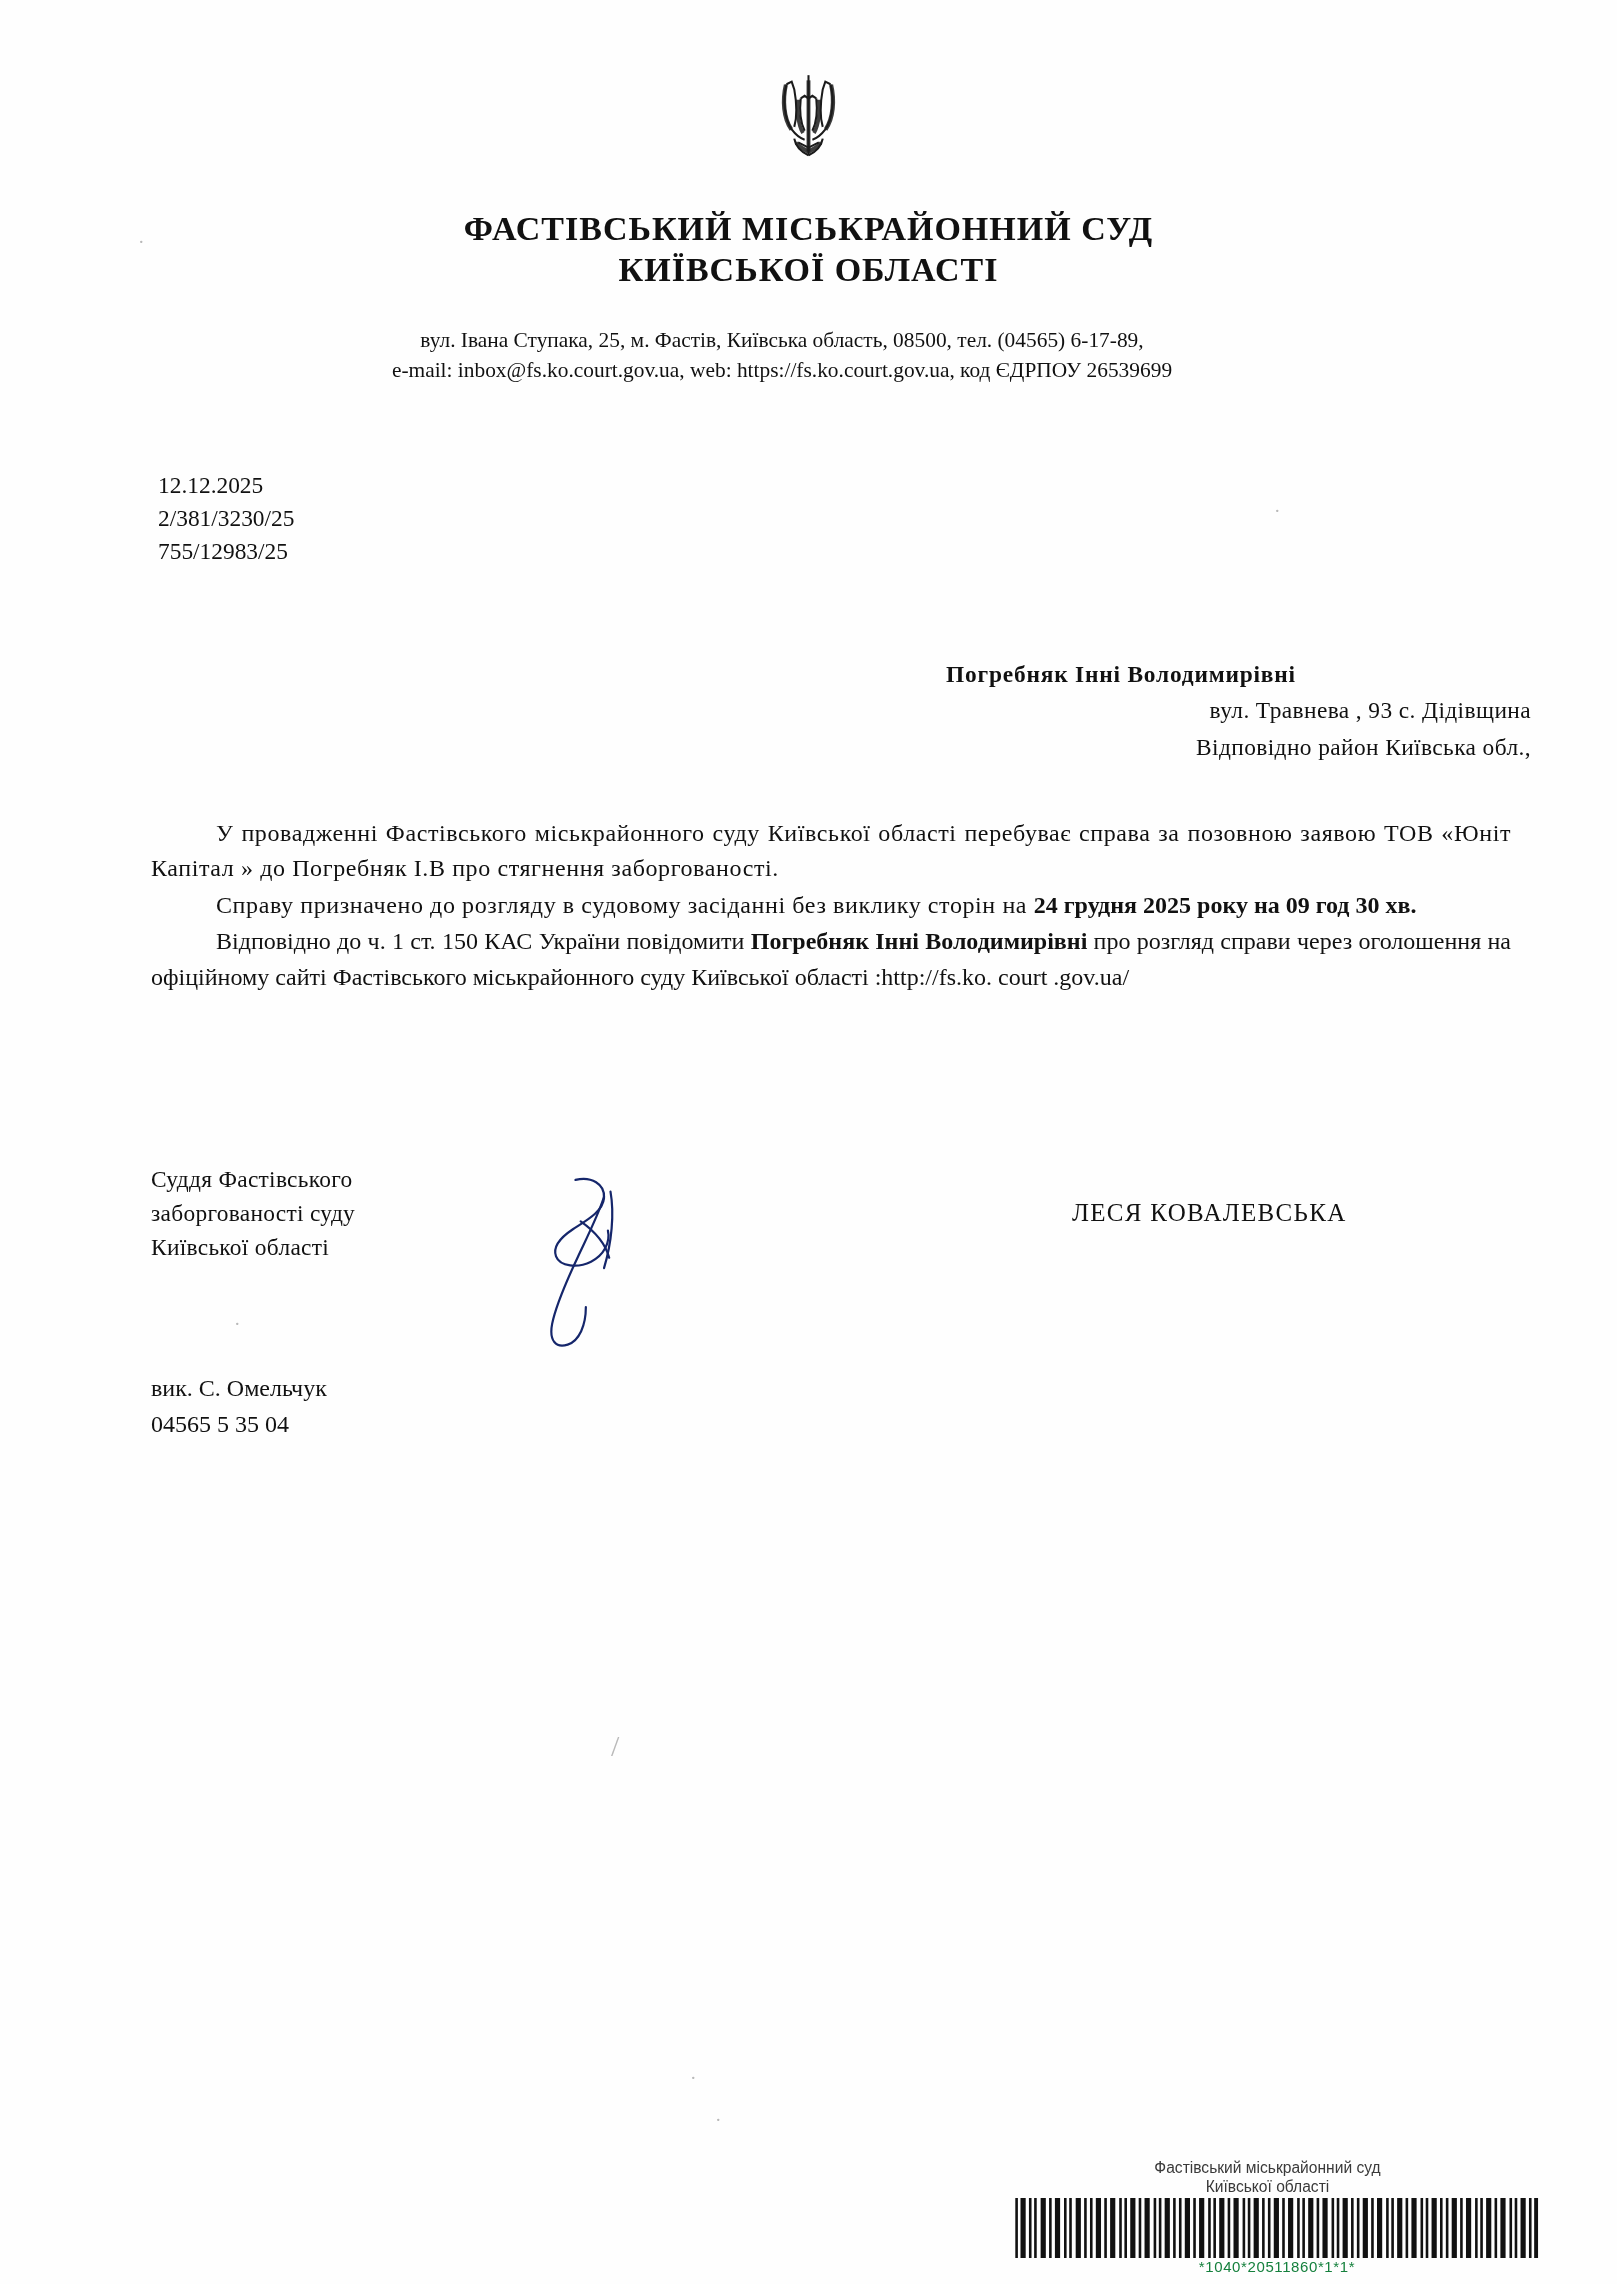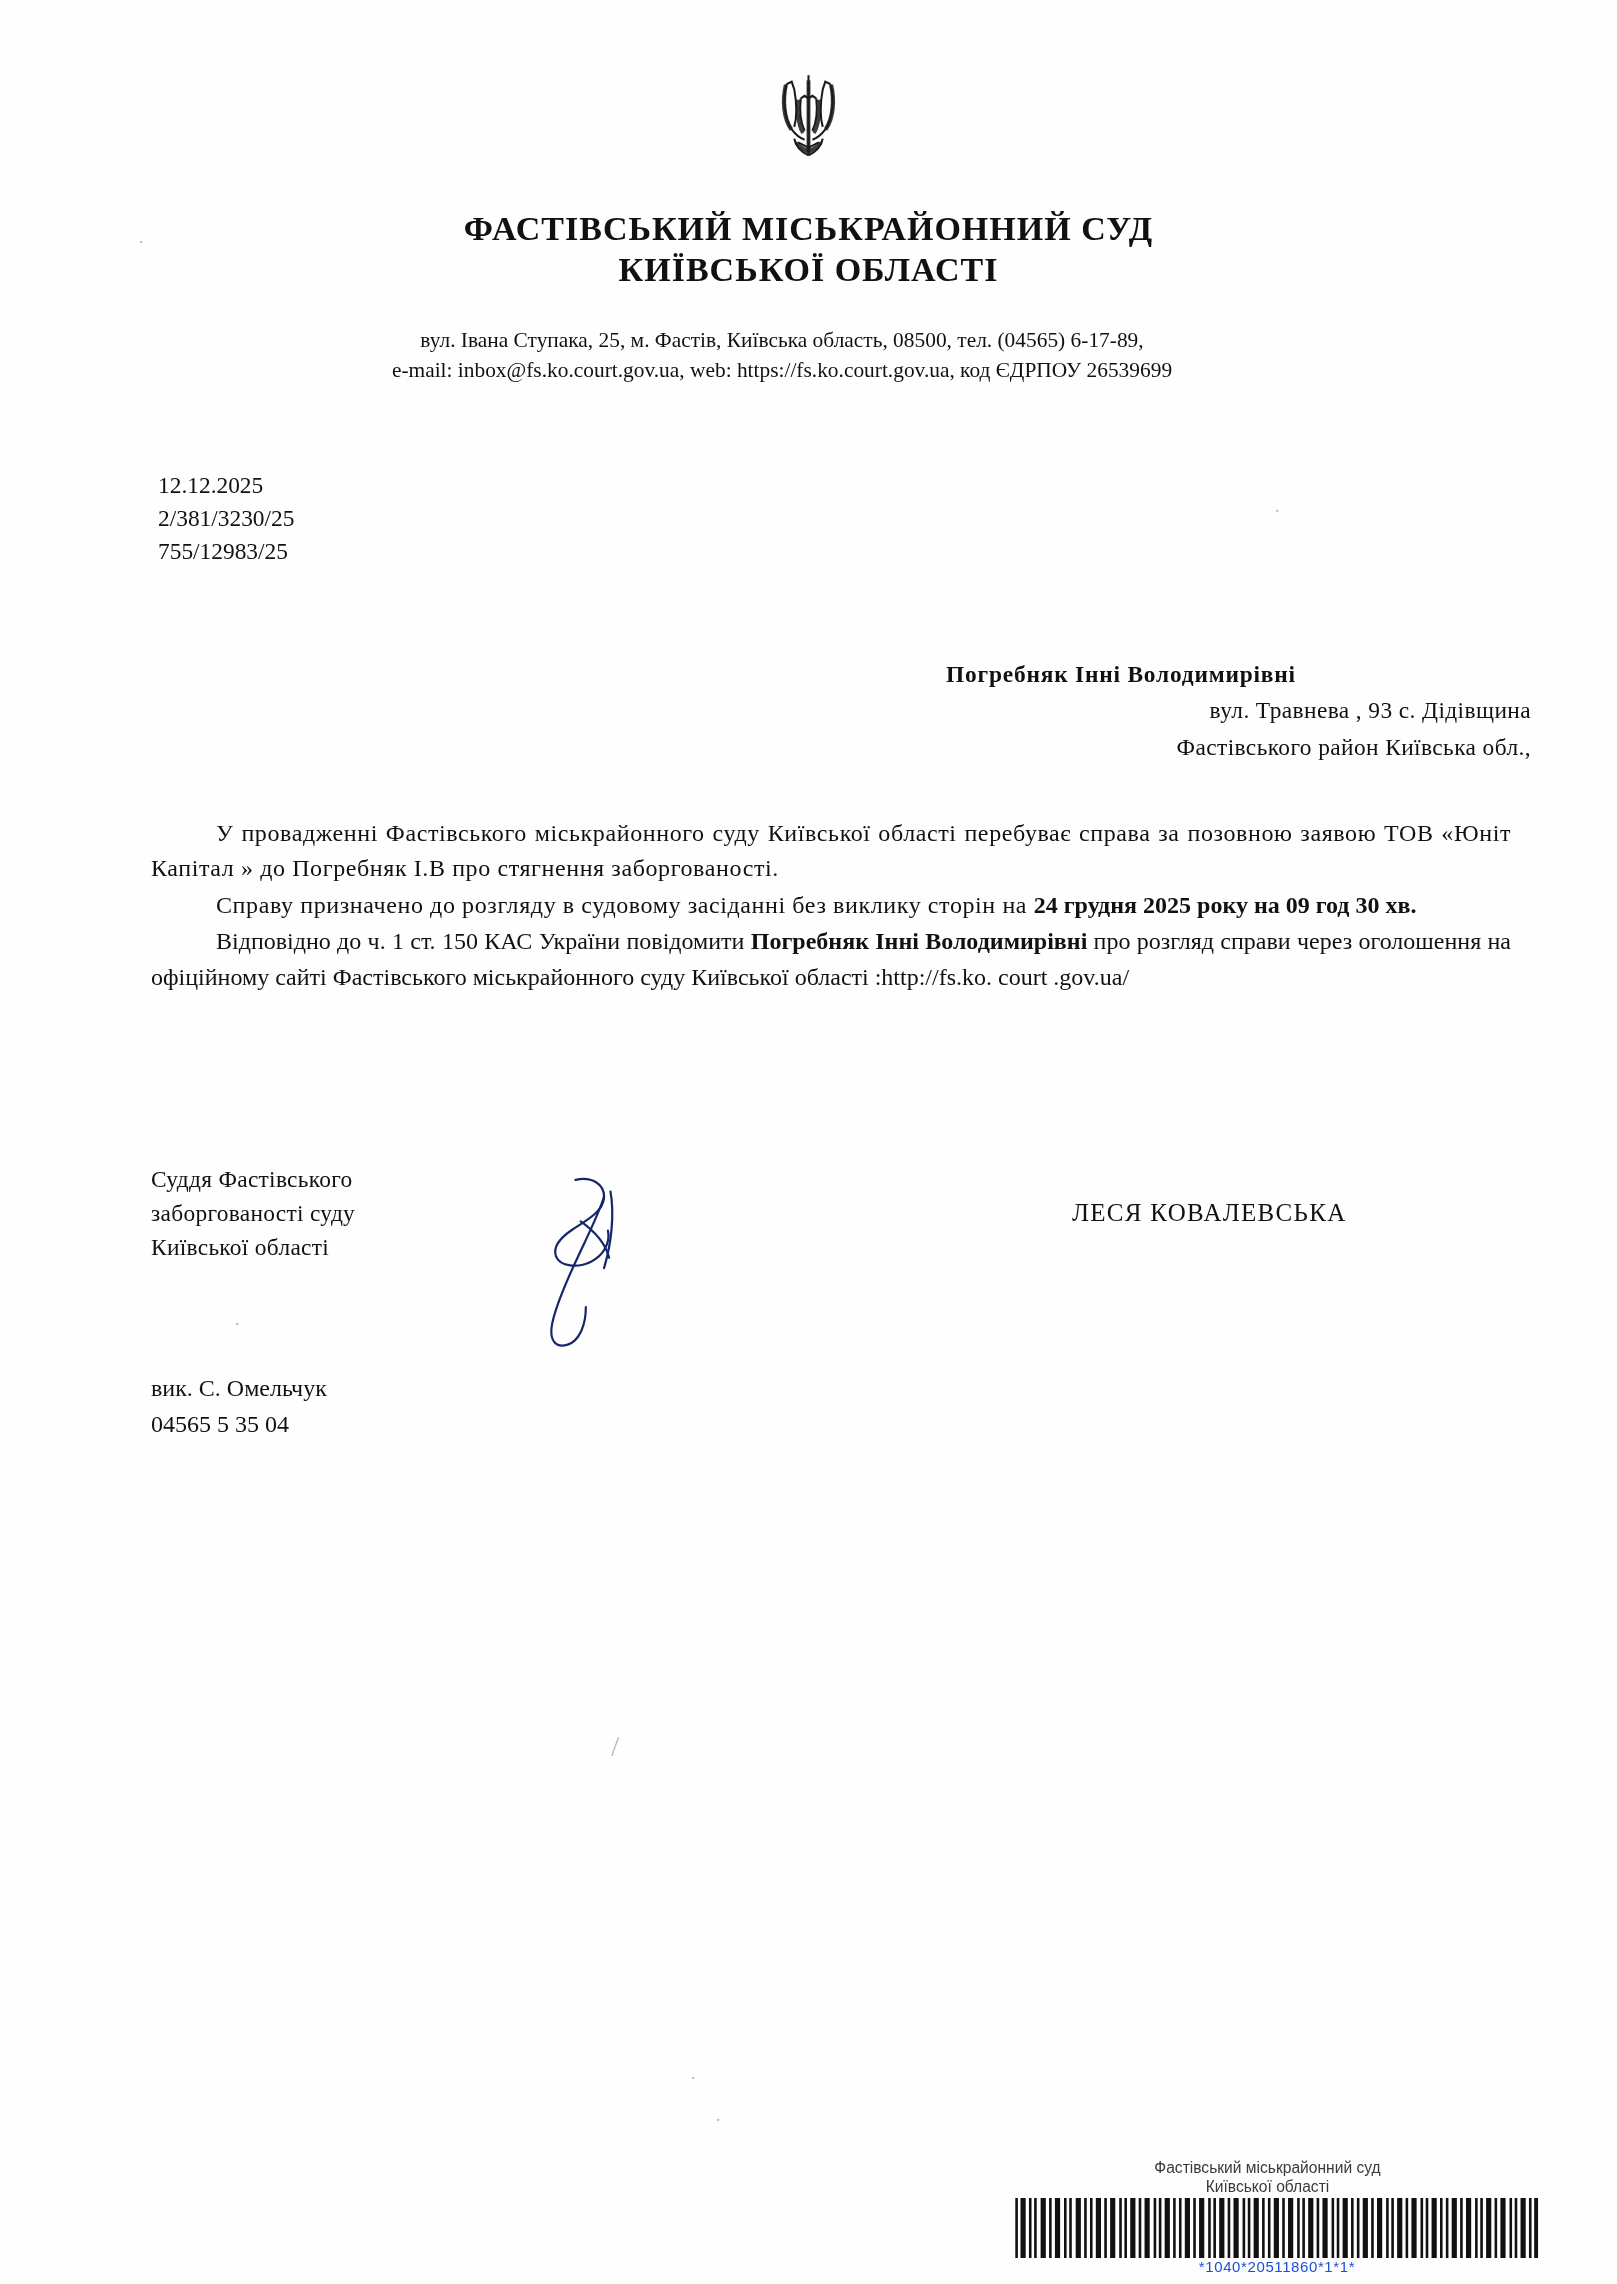--- a/index.html
+++ b/index.html
@@ -172,21 +172,21 @@
   }
   .barcode-text {
     position: absolute;
     left: 1014px;
     top: 2258px;
     width: 526px;
     text-align: center;
     font-family: "Liberation Sans", sans-serif;
     font-size: 15px;
     letter-spacing: 0.6px;
-    color: #1d4ed8;
+    color: #15803d;
   }
 </style>
 </head>
 <body>
 
 <div class="page">
 
   <div class="emblem-wrap">
     <span class="emblem">
       <svg viewBox="0 0 112 150" width="73" height="97" xmlns="http://www.w3.org/2000/svg">
@@ -227,21 +227,21 @@
 
   <div class="refs">
     <span>12.12.2025</span>
     <span>2/381/3230/25</span>
     <span>755/12983/25</span>
   </div>
 
   <div class="addressee">
     <div class="name">Погребняк  Інні  Володимирівні</div>
     <div class="addr">вул.  Травнева ,  93  с. Дідівщина</div>
-    <div class="addr">Фастівського  район   Київська обл.,</div>
+    <div class="addr">Відповідно  район   Київська обл.,</div>
   </div>
 
   <div class="body-text">
     <p>
       <span class="sp">У  провадженні Фастівського  міськрайонного  суду   Київської  області  перебуває  справа  за  позовною    заявою ТОВ   «Юніт   Капітал »  до  Погребняк  І.В   про  стягнення  заборгованості.</span>
     </p>
     <p>
       <span class="sp">Справу  призначено  до   розгляду  в  судовому  засіданні   без  виклику сторін  на  </span><b>24 грудня  2025 року  на  09  год 30 хв.</b>
     </p>
     <p>

